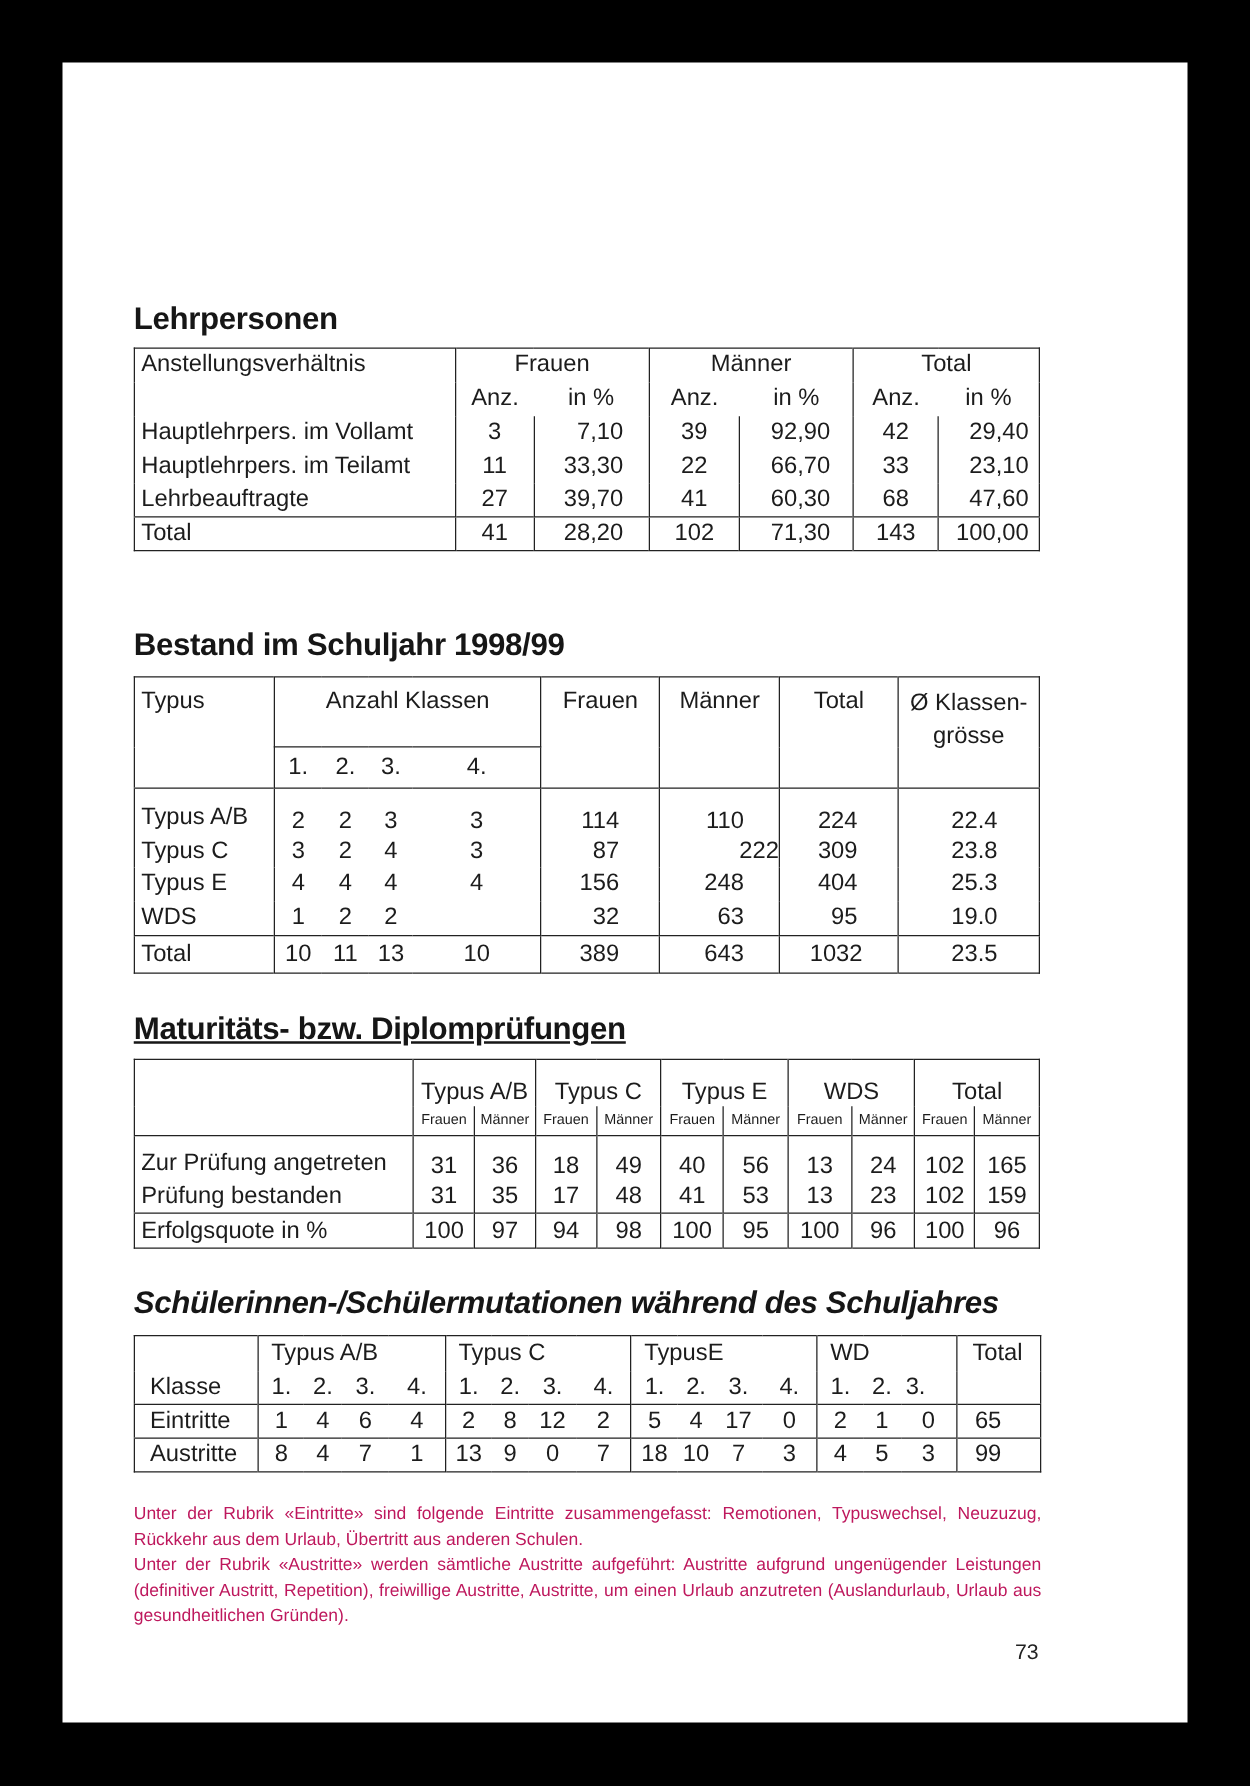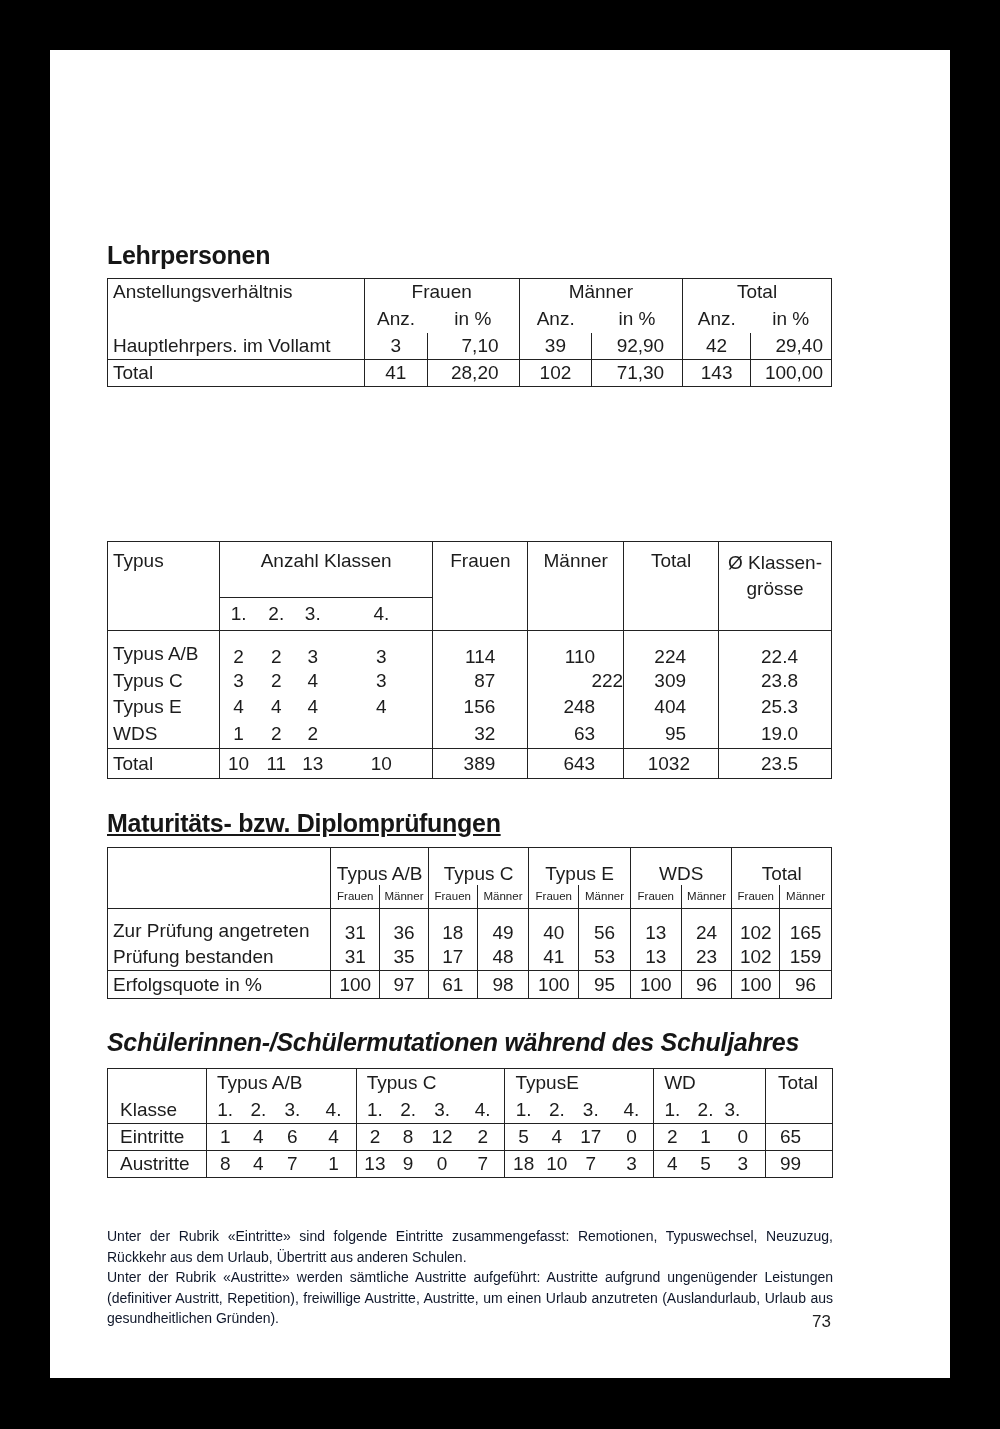--- a/index.html
+++ b/index.html
@@ -30,23 +30,22 @@
   .t td { padding: 0; white-space: nowrap; }
   .outer { border: 1.5px solid #222; }
   .br { border-right: 1.5px solid #222; }
   .bt { border-top: 1.5px solid #222; }
   .bb { border-bottom: 1.5px solid #222; }
   .c { text-align: center; }
   .r { text-align: right; }
   .l { text-align: left; }
   .small { font-size: 11.5px; }
   .note {
-    left: 57px; top: 1150px; width: 726px; font-size: 14px; line-height: 20.5px; color: #0f172a;
+    left: 57px; top: 1150px; width: 726px; font-size: 14px; line-height: 20.5px; color: #be185d;
     text-align: justify;
-    margin-top: 26px;
   }
   .pagenum { left: 762px; top: 1262px; font-size: 17px; color: #222; }
 </style>
 </head>
 <body>
 
 <div class="page">
 
 
   <div class="abs h2" style="left:57px; top:190px;">Lehrpersonen</div>
@@ -79,32 +78,51 @@
     </tr>
     <tr style="height:27px">
       <td class="l br" style="padding-left:5px">Hauptlehrpers. im Vollamt</td>
       <td class="c br">3</td>
       <td class="r br" style="padding-right:20px">7,10</td>
       <td class="c br">39</td>
       <td class="r br" style="padding-right:18px">92,90</td>
       <td class="c br">42</td>
       <td class="r" style="padding-right:8px">29,40</td>
     </tr>
+    <tr style="height:27px">
+      <td class="l br" style="padding-left:5px">Hauptlehrpers. im Teilamt</td>
+      <td class="c br">11</td>
+      <td class="r br" style="padding-right:20px">33,30</td>
+      <td class="c br">22</td>
+      <td class="r br" style="padding-right:18px">66,70</td>
+      <td class="c br">33</td>
+      <td class="r" style="padding-right:8px">23,10</td>
+    </tr>
+    <tr style="height:27px">
+      <td class="l br" style="padding-left:5px">Lehrbeauftragte</td>
+      <td class="c br">27</td>
+      <td class="r br" style="padding-right:20px">39,70</td>
+      <td class="c br">41</td>
+      <td class="r br" style="padding-right:18px">60,30</td>
+      <td class="c br">68</td>
+      <td class="r" style="padding-right:8px">47,60</td>
+    </tr>
     <tr style="height:27px" class="bt">
       <td class="l br bt" style="padding-left:5px">Total</td>
       <td class="c br bt">41</td>
       <td class="r br bt" style="padding-right:20px">28,20</td>
       <td class="c br bt">102</td>
       <td class="r br bt" style="padding-right:18px">71,30</td>
       <td class="c br bt">143</td>
       <td class="r bt" style="padding-right:8px">100,00</td>
     </tr>
   </tbody>
     </table>
 
+  <div class="abs h2" style="left:57px; top:451px;">Bestand im Schuljahr 1998/99</div>
 
   <table class="t outer" style="left:57px; top:491px; width:725px;">
     <colgroup>
       <col style="width:112px">
         <col style="width:38px">
         <col style="width:38px">
         <col style="width:35px">
         <col style="width:103px">
         <col style="width:95px">
         <col style="width:96px">
@@ -247,21 +265,21 @@
       <td class="c br">53</td>
       <td class="c br">13</td>
       <td class="c br">23</td>
       <td class="c br">102</td>
       <td class="c">159</td>
     </tr>
     <tr style="height:28px">
       <td class="l br bt" style="padding-left:5px">Erfolgsquote in %</td>
       <td class="c br bt">100</td>
       <td class="c br bt">97</td>
-      <td class="c br bt">61</td>
+      <td class="c br bt">94</td>
       <td class="c br bt">98</td>
       <td class="c br bt">100</td>
       <td class="c br bt">95</td>
       <td class="c br bt">100</td>
       <td class="c br bt">96</td>
       <td class="c br bt">100</td>
       <td class="c bt">96</td>
     </tr>
   </tbody>
     </table>

